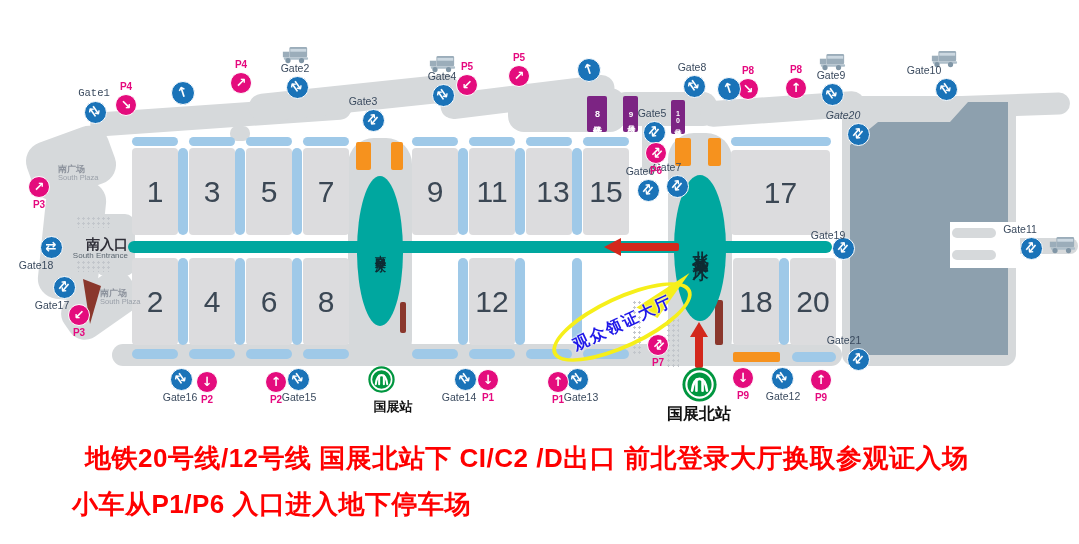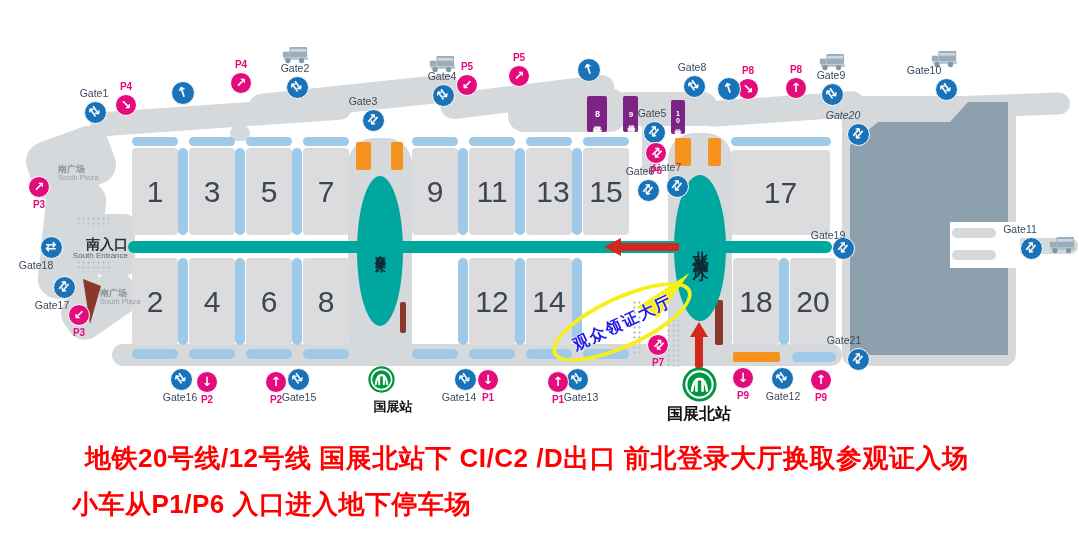--- a/index.html
+++ b/index.html
@@ -127,23 +127,20 @@
     </div>
     <div class="hall" style="left: 526px; top: 148px; width: 46px; height: 87px; padding-left: 8px;">
       <span>13</span>
     </div>
     <div class="hall" style="left: 583px; top: 148px; width: 46px; height: 87px;">
       <span>15</span>
     </div>
     <div class="hall" style="left: 469px; top: 258px; width: 46px; height: 87px;">
       <span>12</span>
     </div>
-    <div class="hall" style="left: 526px; top: 258px; width: 46px; height: 87px;">
-      <span>14</span>
-    </div>
     <div class="hall" style="left: 731px; top: 150px; width: 99px; height: 85px;">
       <span>17</span>
     </div>
     <div class="hall" style="left: 733px; top: 258px; width: 46px; height: 87px;">
       <span>18</span>
     </div>
     <div class="hall" style="left: 790px; top: 258px; width: 46px; height: 87px;">
       <span>20</span>
     </div>
     <div class="corridor" style="left: 128px; top: 241px; width: 704px; height: 12px;"></div>
@@ -240,21 +237,21 @@
         <path d="M2 7 h7 v6 h-7 z" fill="#9badba"></path>
         <rect x="10" y="4" width="17" height="3" fill="#ccd8e1"></rect>
         <rect x="3" y="13" width="26" height="2.5" rx="1" fill="#aebfca"></rect>
         <circle cx="7.5" cy="16.5" r="2.8" fill="#8096a6"></circle>
         <circle cx="22" cy="16.5" r="2.8" fill="#8096a6"></circle>
       </svg>
     </div>
     <div class="circle" style="left: 83.5px; top: 100.5px; width: 23px; height: 23px; background: rgb(26, 115, 184); border: 1.5px solid rgb(255, 255, 255);">
       <span class="glyph" style="position: static; font-size: 13.34px; transform: rotate(-35deg);">⇅</span>
     </div>
-    <div class="lbl" style="left: 94px; top: 87px; transform: translateX(-50%);">Gate1</div>
+    <div class="lbl" style="left: 94px; top: 87px; transform: translateX(-50%); font-family: Liberation Mono, monospace;">Gate1</div>
     <div class="circle" style="left: 285.5px; top: 75.5px; width: 23px; height: 23px; background: rgb(26, 115, 184); border: 1.5px solid rgb(255, 255, 255);">
       <span class="glyph" style="position: static; font-size: 13.34px; transform: rotate(-35deg);">⇅</span>
     </div>
     <div class="lbl" style="left: 295px; top: 62px; transform: translateX(-50%);">Gate2</div>
     <div class="circle" style="left: 361.5px; top: 108.5px; width: 23px; height: 23px; background: rgb(26, 115, 184); border: 1.5px solid rgb(255, 255, 255);">
       <span class="glyph" style="position: static; font-size: 13.34px; transform: rotate(40deg);">⇅</span>
     </div>
     <div class="lbl" style="left: 363px; top: 95px; transform: translateX(-50%);">Gate3</div>
     <div class="circle" style="left: 431.5px; top: 83.5px; width: 23px; height: 23px; background: rgb(26, 115, 184); border: 1.5px solid rgb(255, 255, 255);">
       <span class="glyph" style="position: static; font-size: 13.34px; transform: rotate(-35deg);">⇅</span>

